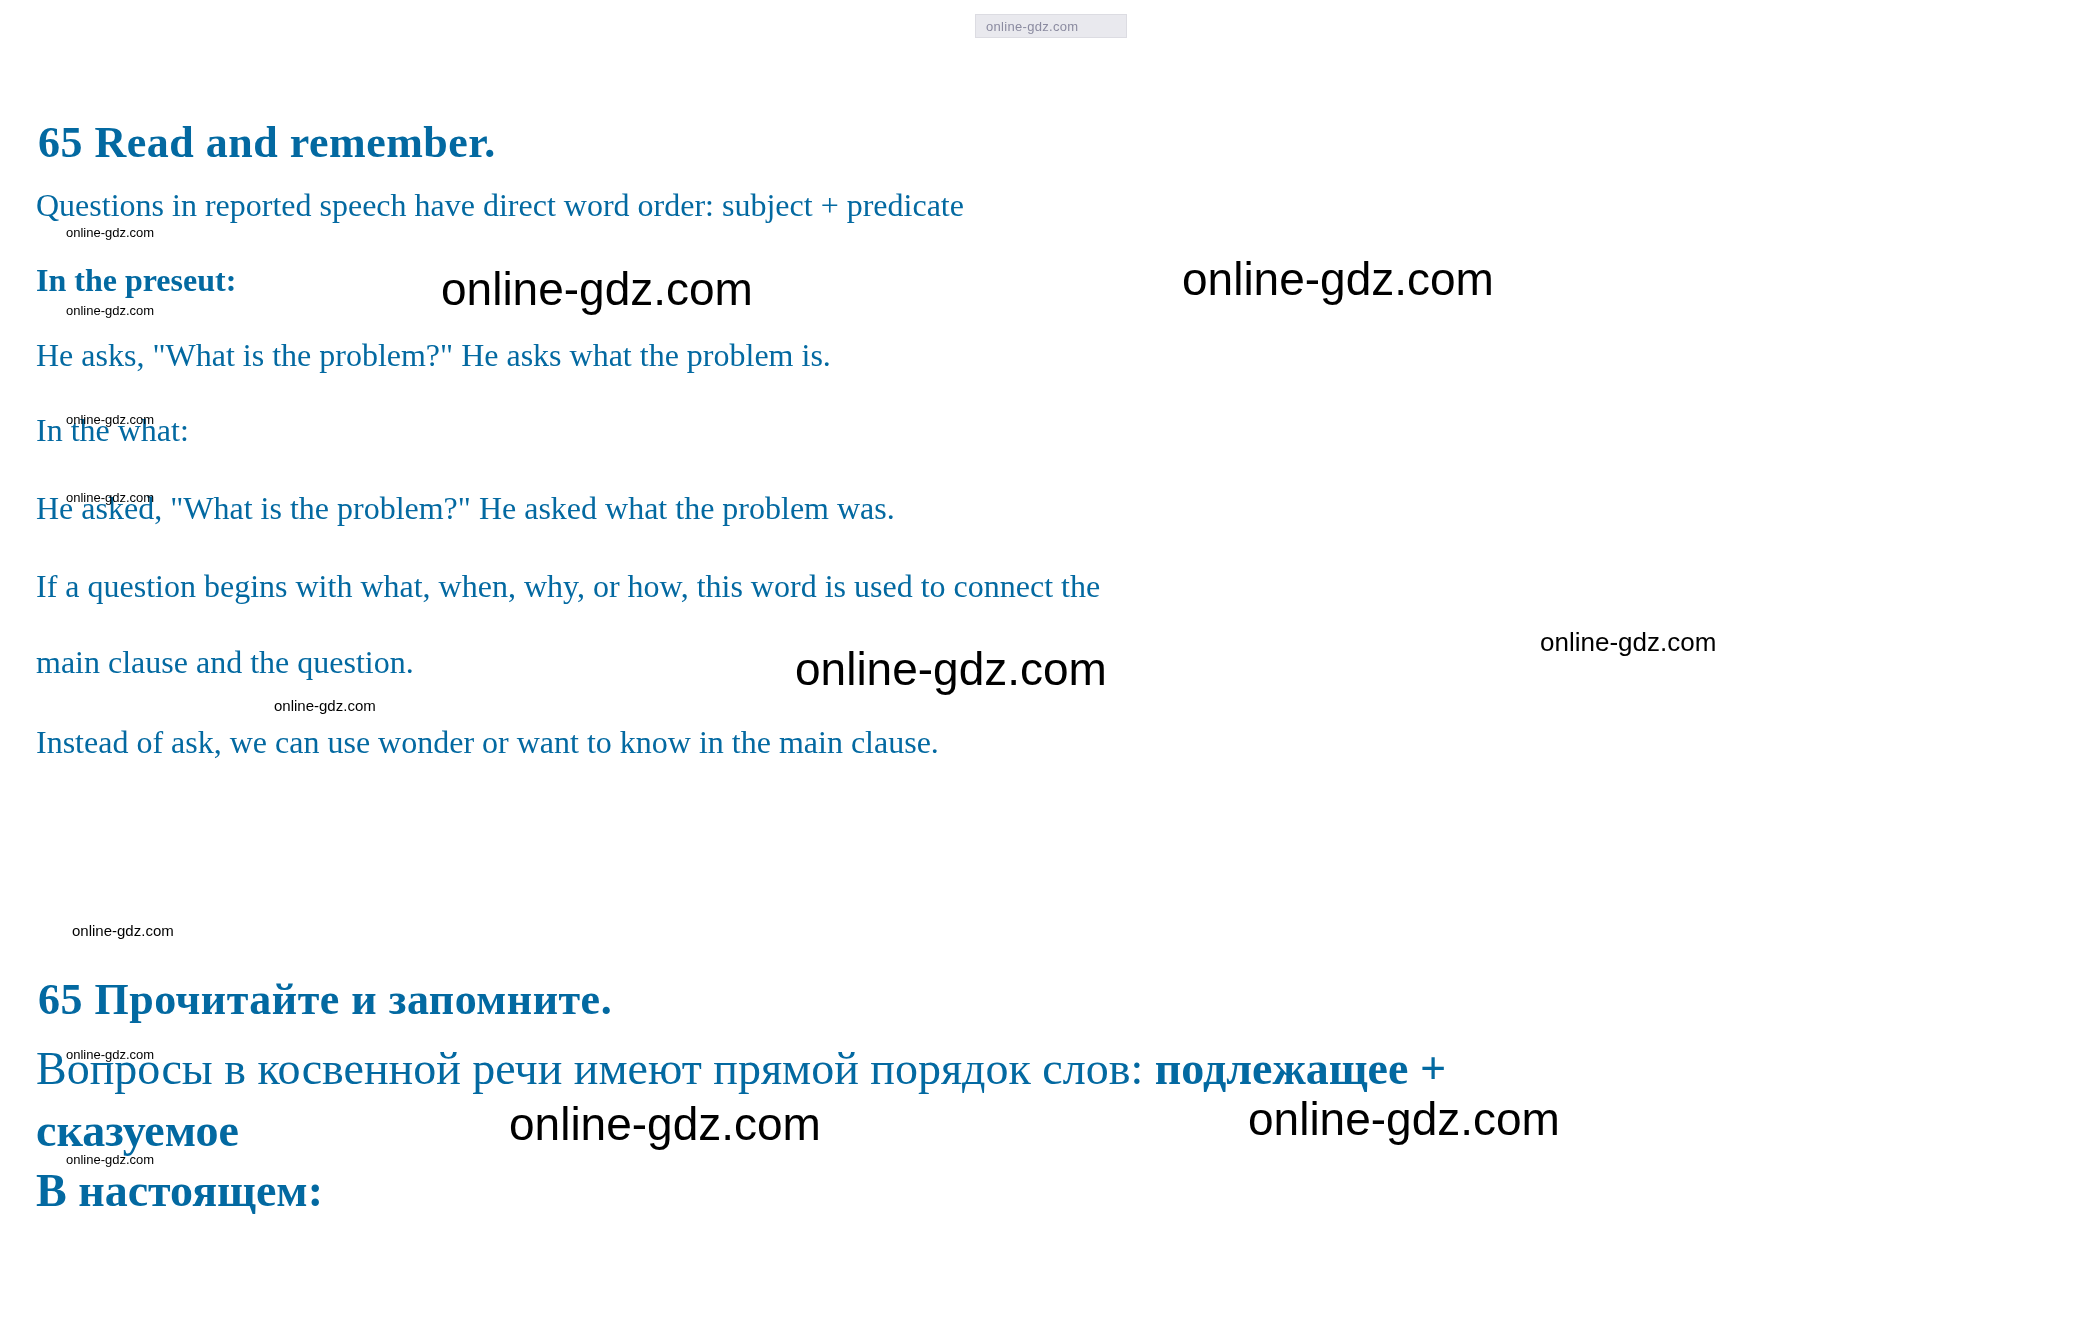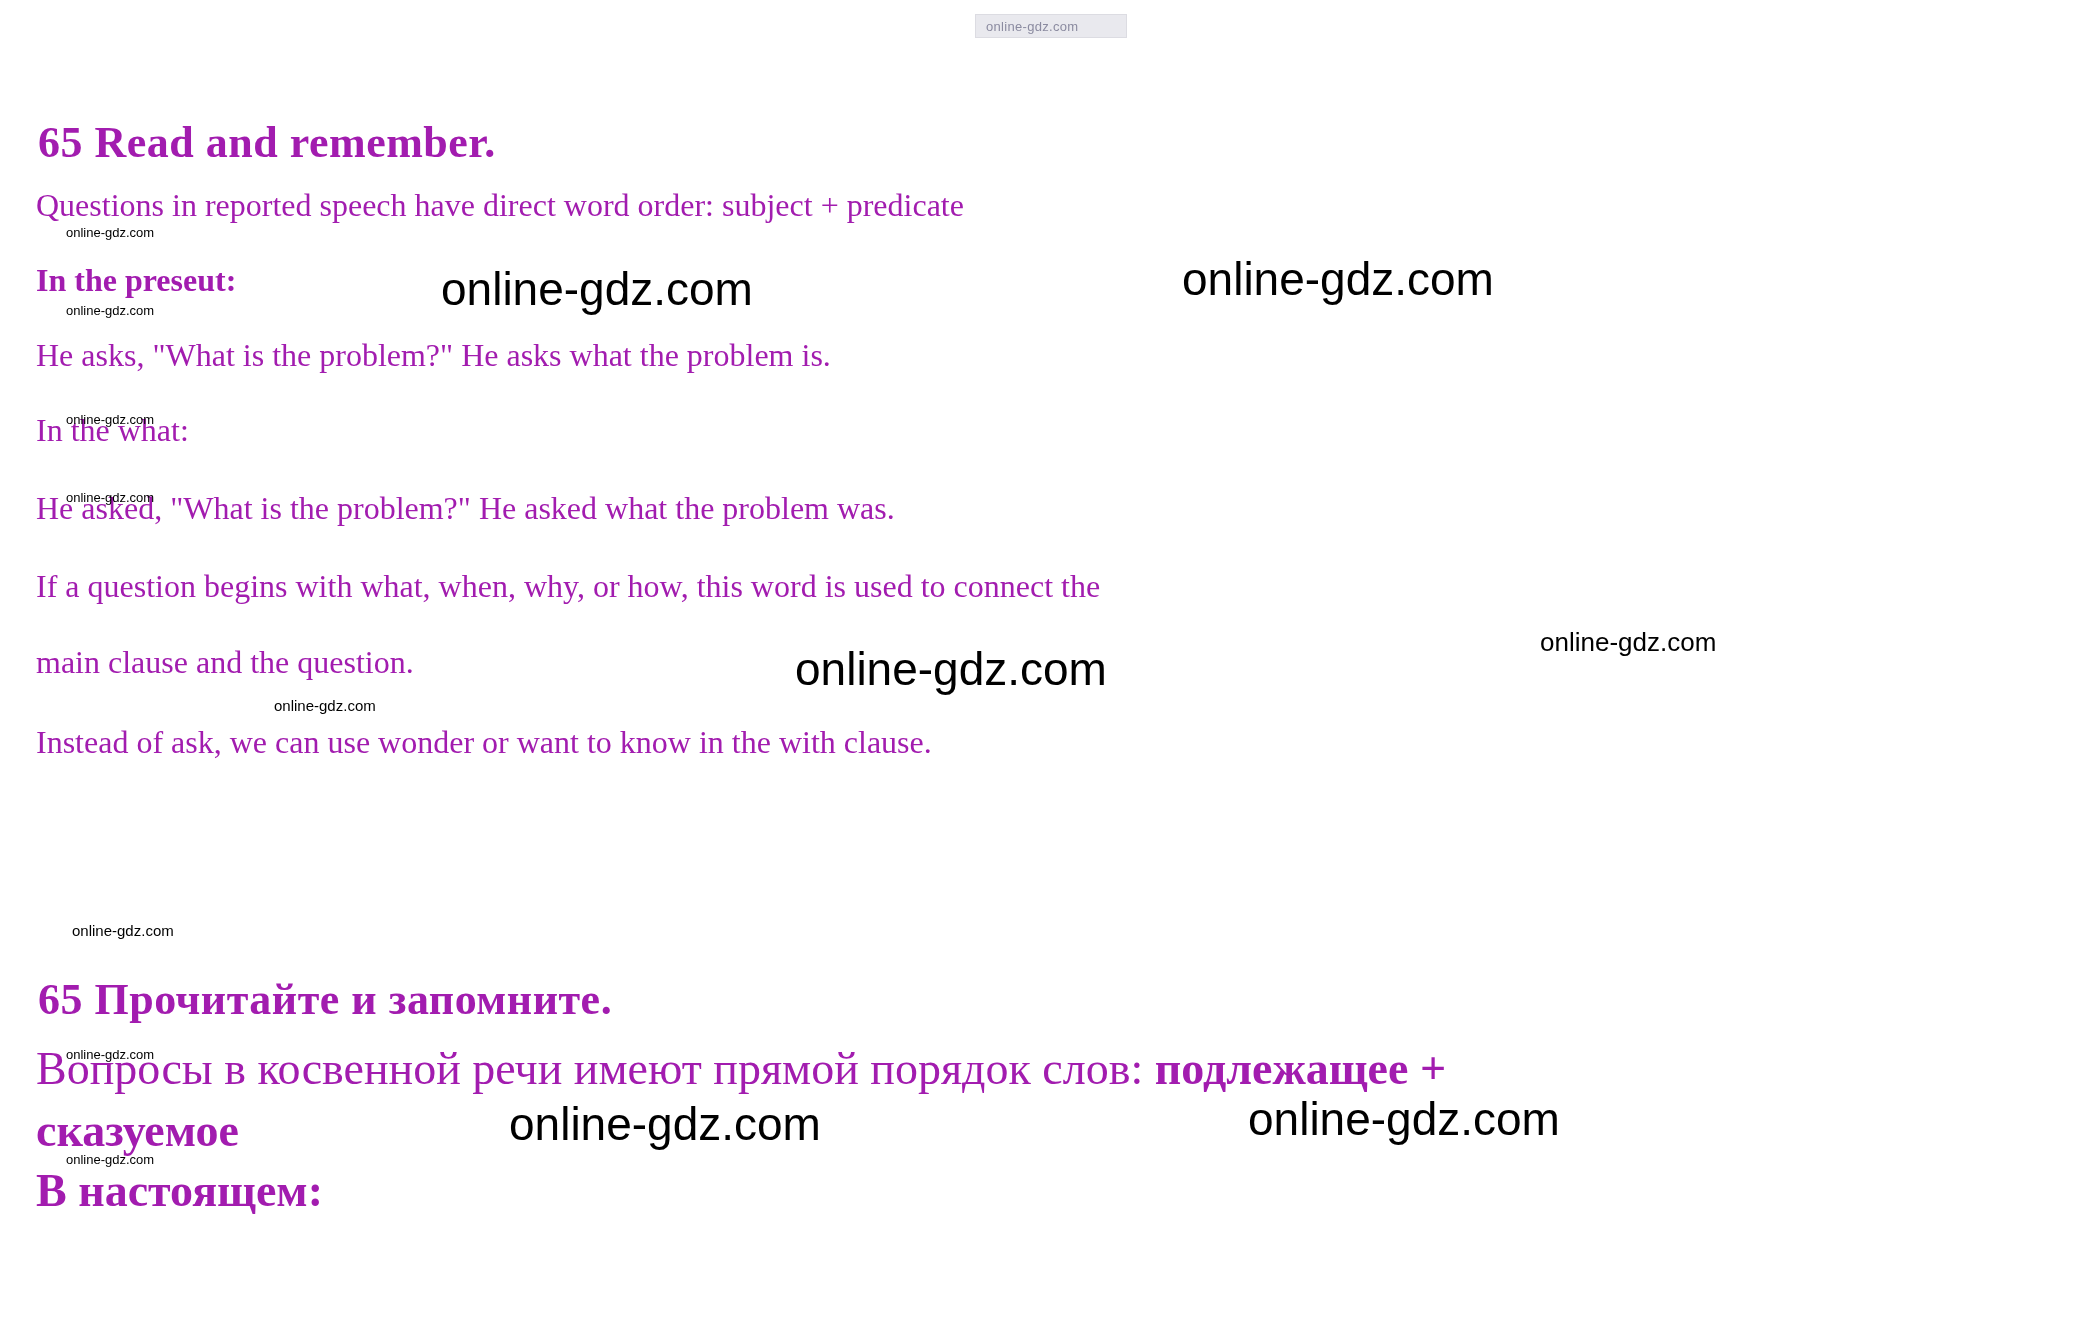--- a/index.html
+++ b/index.html
@@ -22,21 +22,21 @@
     left: 0;
     top: 12px;
     width: 1860px;
     height: 1337px;
   }
 
   .line {
     position: absolute;
     white-space: nowrap;
     font-family: "Liberation Serif", serif;
-    color: #a21caf;
+    color: #0369a1;
   }
 
   .heading {
     font-weight: bold;
     font-size: 44px;
     letter-spacing: 0.5px;
   }
 
   .body-line {
     font-size: 32px;
@@ -107,21 +107,21 @@
   <div class="line body-line" style="left:36px; top:325px;">He asks, "What is the problem?" He asks what the problem is.</div>
 
   <div class="line body-line" style="left:36px; top:400px;">In the what:</div>
 
   <div class="line body-line" style="left:36px; top:478px;">He asked, "What is the problem?" He asked what the problem was.</div>
 
   <div class="line body-line" style="left:36px; top:556px;">If a question begins with what, when, why, or how, this word is used to connect the</div>
 
   <div class="line body-line" style="left:36px; top:632px;">main clause and the question.</div>
 
-  <div class="line body-line" style="left:36px; top:712px;">Instead of ask, we can use wonder or want to know in the with clause.</div>
+  <div class="line body-line" style="left:36px; top:712px;">Instead of ask, we can use wonder or want to know in the main clause.</div>
 
   <div class="line heading" style="left:38px; top:962px;">65 Прочитайте и запомните.</div>
 
   <div class="line ru-line" style="left:36px; top:1030px;">
     <span>Вопросы в косвенной речи имеют прямой порядок слов: </span><span class="bold-inline">подлежащее +</span>
   </div>
 
   <div class="line ru-line bold-inline" style="left:36px; top:1092px;">сказуемое</div>
 
   <div class="line ru-line bold-inline" style="left:36px; top:1152px;">В настоящем:</div>

